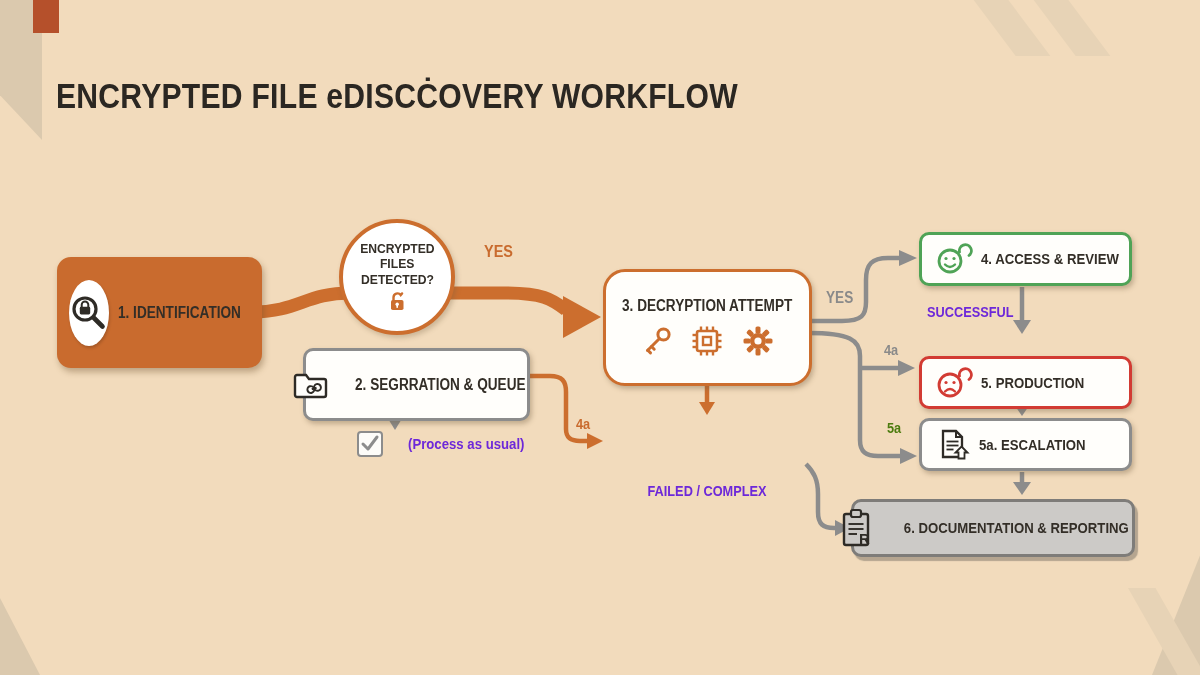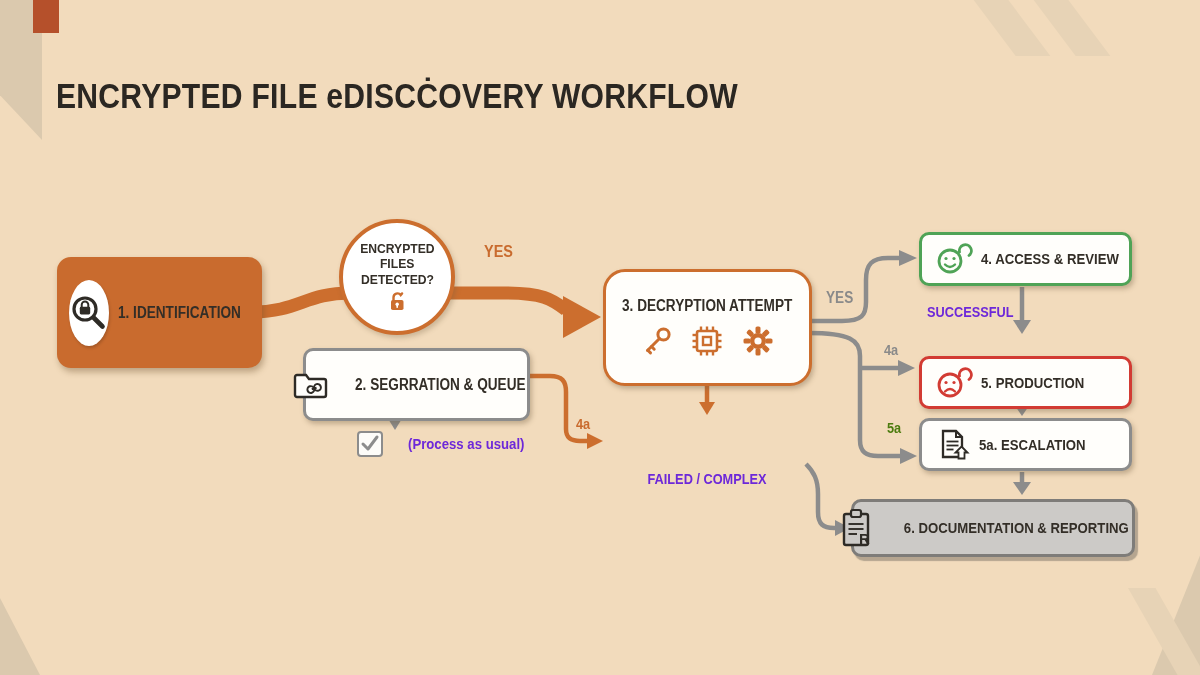--- a/index.html
+++ b/index.html
@@ -206,21 +206,21 @@
             <rect x="2.5" y="14.5" width="7" height="5" rx="1.6" transform="rotate(45 17 17)"></rect>
             <rect x="24.5" y="14.5" width="7" height="5" rx="1.6" transform="rotate(45 17 17)"></rect>
           </g>
           <circle cx="17" cy="17" r="8" fill="#CC6E2E"></circle>
           <circle cx="17" cy="17" r="3.6" fill="#FFFEFB"></circle>
         </svg>
       </span>
     </div>
   </div>
 
-  <div class="note fs15" style="left:637px;top:470px;width:140px;"><span class="cond">FAILED / COMPLEX</span></div>
+  <div class="note fs15" style="left:637px;top:482px;width:140px;"><span class="cond">FAILED / COMPLEX</span></div>
 
   <div class="node white-node" id="node-access">
     <span class="icon">
       <svg width="38" height="34" viewBox="0 0 38 34">
         <circle cx="15" cy="19" r="11" stroke="#4FA356" stroke-width="2.8" fill="none"></circle>
         <circle cx="11" cy="16.5" r="1.6" fill="#4FA356"></circle>
         <circle cx="19" cy="16.5" r="1.6" fill="#4FA356"></circle>
         <path d="M10,22.5 Q15,27.5 20,22.5" stroke="#4FA356" stroke-width="2.4" fill="none" stroke-linecap="round"></path>
         <path d="M24.5,10 A6,6 0 1 1 34,13.5" stroke="#4FA356" stroke-width="2.8" fill="none" stroke-linecap="round"></path>
       </svg>

